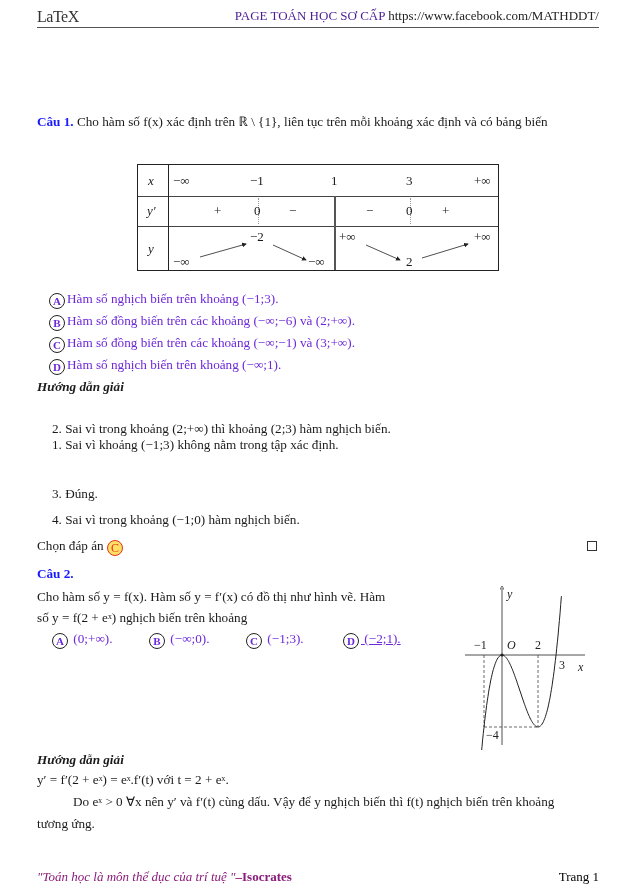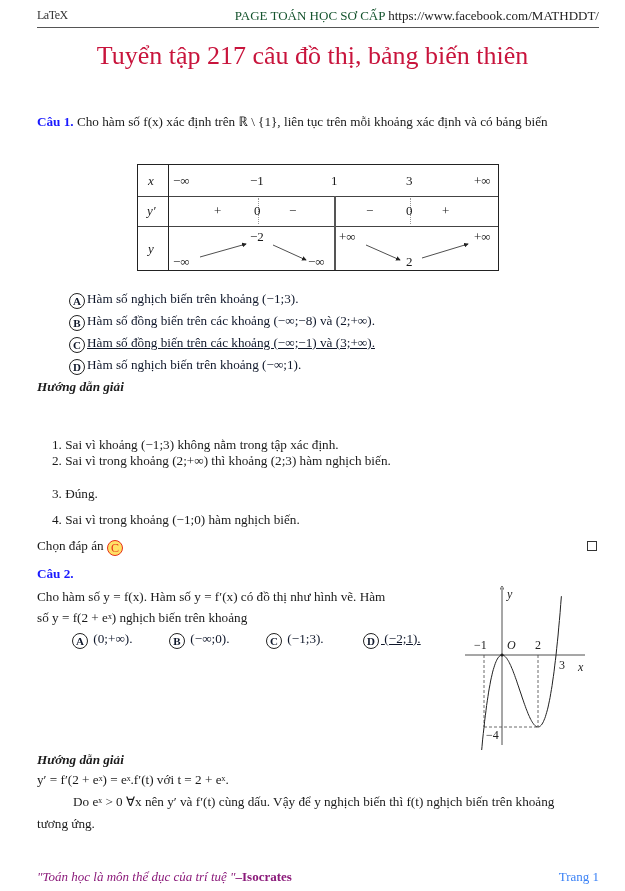--- a/index.html
+++ b/index.html
@@ -4,23 +4,23 @@
 <style>
   html, body { margin: 0; padding: 0; background: #ffffff; }
   body {
     width: 625px; height: 891px; position: relative; overflow: hidden;
     font-family: "DejaVu Serif", "Liberation Serif", serif;
     color: #1a1a1a; font-size: 12.5px;
   }
   .abs { position: absolute; }
 
   
-  .hdr-latex { left: 37px; top: 8px; font-family: "Liberation Serif", serif; font-size: 12px; color: #333; letter-spacing: -0.5px; }
+  .hdr-latex { left: 37px; top: 8px; font-family: "Liberation Serif", serif; font-size: 16px; color: #333; letter-spacing: -0.5px; }
   .hdr-right { right: 26px; top: 8px; font-family: "Liberation Serif", serif; font-size: 13px; color: #222; white-space: nowrap; }
-  .hdr-right .page { color: #14532d; }
+  .hdr-right .page { color: #4c1d95; }
   .hdr-line { left: 37px; right: 26px; top: 27px; height: 0; border-top: 1px solid #555; }
 
   .title { left: 0; right: 0; top: 42px; text-align: center; font-family: "Liberation Serif", serif; font-size: 26px; color: #c8143c; line-height: 28px; }
 
   .para { font-family: "Liberation Serif", serif; font-size: 13.2px; line-height: 22px; color: #1a1a1a; }
   .q-label { color: #1a1aff; font-weight: bold; }
   .bold { font-weight: bold; font-style: italic; }
 
   
   .vt { left: 137px; top: 164px; width: 362px; height: 107px; border: 1px solid #222; box-sizing: border-box; }
@@ -28,44 +28,43 @@
   .vt .r1 { top: 0; height: 31px; }
   .vt .r2 { top: 31px; height: 30px; }
   .vt .r3 { top: 61px; height: 45px; border-bottom: none; }
   .vt .colsep { position: absolute; left: 30px; top: 0; bottom: 0; border-left: 1px solid #222; }
   .vt .disc { position: absolute; left: 196px; top: 31px; bottom: 0; border-left: 2px solid #555; }
   .vt .dot { position: absolute; top: 33px; height: 26px; border-left: 1px dotted #999; }
   .vt .t { position: absolute; font-family: "Liberation Serif", serif; font-size: 13px; color: #1a1a1a; white-space: nowrap; }
   .vt svg { position: absolute; left: 0; top: 0; }
 
   
-  .choice { left: 49px; font-family: "Liberation Serif", serif; font-size: 13.2px; color: #0f172a; white-space: nowrap; margin-left: 20px; }
+  .choice { left: 49px; font-family: "Liberation Serif", serif; font-size: 13.2px; color: #6d28d9; white-space: nowrap; }
   .circ { display: inline-block; width: 14px; height: 14px; border: 1px solid #222; border-radius: 50%; text-align: center; line-height: 14px; font-weight: bold; font-size: 11px; margin-right: 2px; vertical-align: -2px; }
   .circ-ans { display: inline-block; width: 14px; height: 14px; border: 1px solid #e6301a; border-radius: 50%; background: #ffe066; color: #e6301a; text-align: center; line-height: 14px; font-size: 12px; vertical-align: -2px; }
 
   .qed { right: 28px; top: 541px; width: 8px; height: 8px; border: 1px solid #333; }
 
   .graph { left: 460px; top: 585px; }
 
   .footer-l { left: 37px; top: 869px; font-family: "Liberation Serif", serif; font-size: 13px; color: #8b1a7a; font-style: italic; white-space: nowrap; }
   .footer-l b { font-style: normal; }
-  .footer-r { right: 26px; top: 869px; font-family: "Liberation Serif", serif; font-size: 13px; color: #3b82f6; }
+  .footer-r { right: 26px; top: 869px; font-family: "Liberation Serif", serif; font-size: 13px; color: #000000; }
 </style>
 </head>
 <body>
 
 <div class="abs hdr-latex">LaTeX</div>
 <div class="abs hdr-right">
   <span class="page">PAGE TOÁN HỌC SƠ CẤP</span>
   <span>https://www.facebook.com/MATHDDT/</span>
 </div>
 <div class="abs hdr-line"></div>
 
 <div class="abs title">
-  <div>Tuyển tập 217 câu đồ thị, bảng biến thiên</div>
 </div>
 
 <div class="abs para" style="left:37px; top:111px; width:565px;">
   <div style="white-space:nowrap;">
     <span class="q-label">Câu 1.</span>
     <span>Cho hàm số f(x) xác định trên ℝ \ {1}, liên tục trên mỗi khoảng xác định và có bảng biến</span>
   </div>
 </div>
 
 <div class="abs vt">
@@ -111,33 +110,33 @@
     <line x1="135" y1="80" x2="168" y2="95" stroke="#222" stroke-width="0.8" marker-end="url(#ah)"></line>
     <line x1="228" y1="80" x2="262" y2="95" stroke="#222" stroke-width="0.8" marker-end="url(#ah)"></line>
     <line x1="284" y1="93" x2="330" y2="79" stroke="#222" stroke-width="0.8" marker-end="url(#ah)"></line>
   </svg>
 </div>
 
 <div class="abs choice" style="top:291px;">
   <span class="circ">A</span><span>Hàm số nghịch biến trên khoảng (−1;3).</span>
 </div>
 <div class="abs choice" style="top:313px;">
-  <span class="circ">B</span><span>Hàm số đồng biến trên các khoảng (−∞;−8) và (2;+∞).</span>
+  <span class="circ">B</span><span>Hàm số đồng biến trên các khoảng (−∞;−6) và (2;+∞).</span>
 </div>
-<div class="abs choice" style="top:335px;text-decoration:underline;">
+<div class="abs choice" style="top:335px;">
   <span class="circ">C</span><span>Hàm số đồng biến trên các khoảng (−∞;−1) và (3;+∞).</span>
 </div>
 <div class="abs choice" style="top:357px;">
   <span class="circ">D</span><span>Hàm số nghịch biến trên khoảng (−∞;1).</span>
 </div>
 
 <div class="abs para bold" style="left:37px; top:376px;">Hướng dẫn giải</div>
 
 <div class="abs para" style="left:52px; top:410px;margin-top:24px;">1. Sai vì khoảng (−1;3) không nằm trong tập xác định.</div>
-<div class="abs para" style="left:52px; top:450px;">2. Sai vì trong khoảng (2;+∞) thì khoảng (2;3) hàm nghịch biến.</div>
+<div class="abs para" style="left:52px; top:418px;">2. Sai vì trong khoảng (2;+∞) thì khoảng (2;3) hàm nghịch biến.</div>
 <div class="abs para" style="left:52px; top:476px;margin-top:7px;">3. Đúng.</div>
 <div class="abs para" style="left:52px; top:509px;">4. Sai vì trong khoảng (−1;0) hàm nghịch biến.</div>
 
 <div class="abs para" style="left:37px; top:535px; white-space:nowrap;">
   <span>Chọn đáp án</span>
   <span class="circ-ans">C</span>
 </div>
 <div class="abs qed"></div>
 
 <div class="abs para q-label" style="left:37px; top:563px;">Câu 2.</div>

